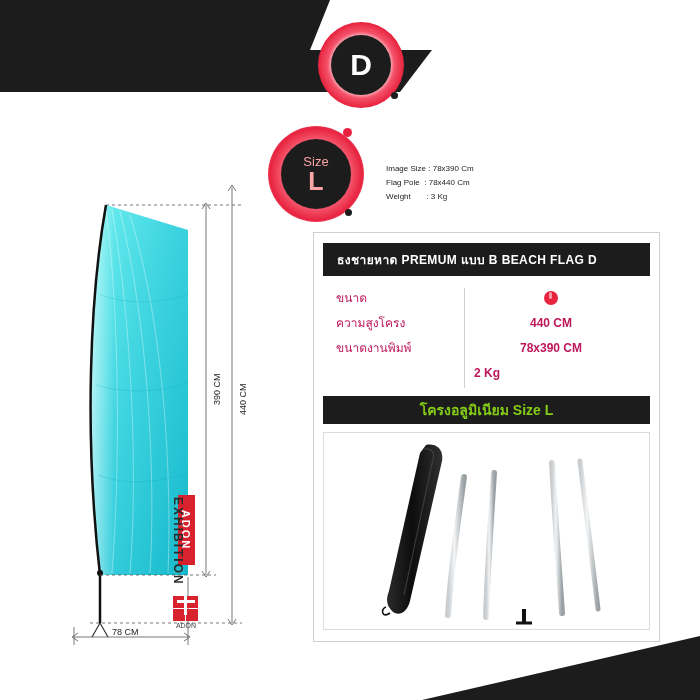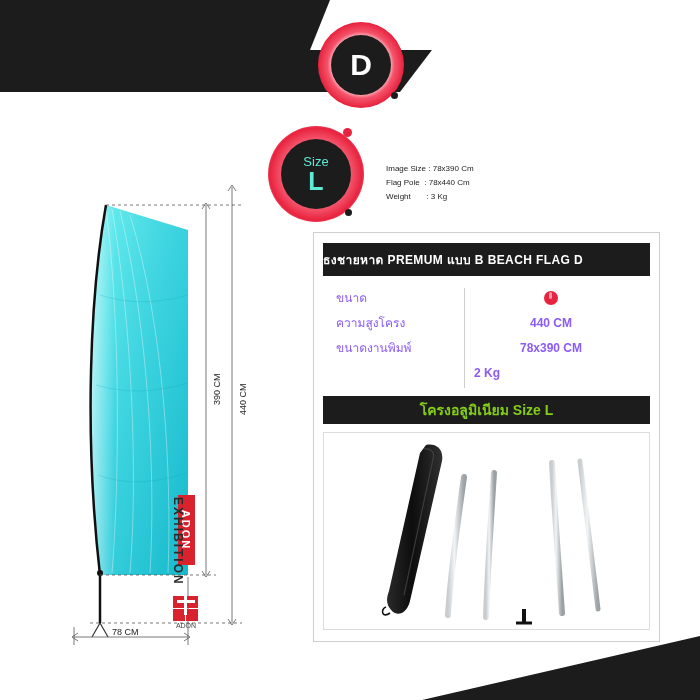--- a/index.html
+++ b/index.html
@@ -69,21 +69,21 @@
   .badge-size .ring {
     position: absolute; inset: 0; border-radius: 50%;
     background: radial-gradient(circle at 50% 50%, #ffffff 38%, #f4536a 52%, #e8233f 68%, #ffd9de 88%, #ffffff 100%);
   }
   .badge-size .core {
     position: absolute; left: 13px; top: 13px;
     width: 70px; height: 70px; border-radius: 50%;
     background: #1c1c1c;
     display: flex; flex-direction: column;
     align-items: center; justify-content: center;
-    color: #5eead4;
+    color: #fca5a5;
   }
   .badge-size .core .s1 { font-size: 13px; line-height: 14px; }
   .badge-size .core .s2 { font-size: 25px; font-weight: bold; line-height: 25px; }
   .badge-size .dot-tr {
     position: absolute; right: 12px; top: 2px;
     width: 9px; height: 9px; border-radius: 50%; background: #e8233f;
   }
   .badge-size .dot-br {
     position: absolute; right: 12px; bottom: 6px;
     width: 7px; height: 7px; border-radius: 50%; background: #1c1c1c;
@@ -148,32 +148,32 @@
     width: 347px; height: 410px;
     border: 1px solid #cfcfcf;
     background: #ffffff;
   }
   .panel-title {
     position: absolute; left: 323px; top: 243px;
     width: 327px; height: 33px;
     background: #1c1c1c;
     color: #ffffff;
     font-size: 12px; font-weight: bold;
-    display: flex; align-items: center; 
+    display: flex; align-items: center; padding-left: 14px;
     letter-spacing: 0.4px;
   }
 
   .table {
     position: absolute; left: 330px; top: 285px;
     width: 314px;
   }
   .table .trow {
     display: flex; align-items: center;
     height: 25px;
-    font-size: 12px; color: #8b5cf6;
+    font-size: 12px; color: #be185d;
   }
   .table .tcell-l { width: 128px; padding-left: 6px; }
   .table .tcell-r { flex: 1; text-align: center; font-weight: bold; }
   .divider-v {
     position: absolute; left: 464px; top: 288px;
     width: 1px; height: 100px; background: #cfcfcf;
   }
   .red-dot-cell {
     width: 14px; height: 14px; border-radius: 50%;
     background: #e8233f; margin: 0 auto;

